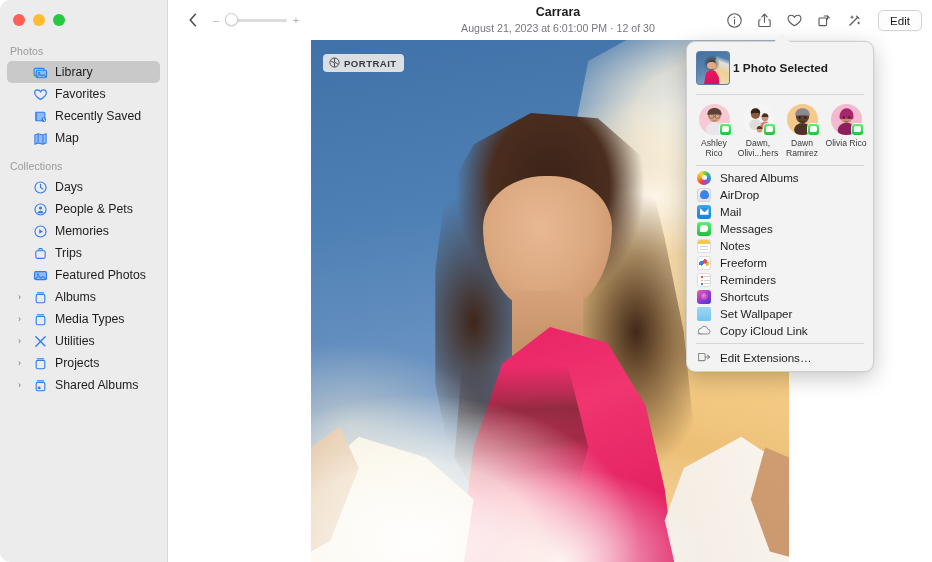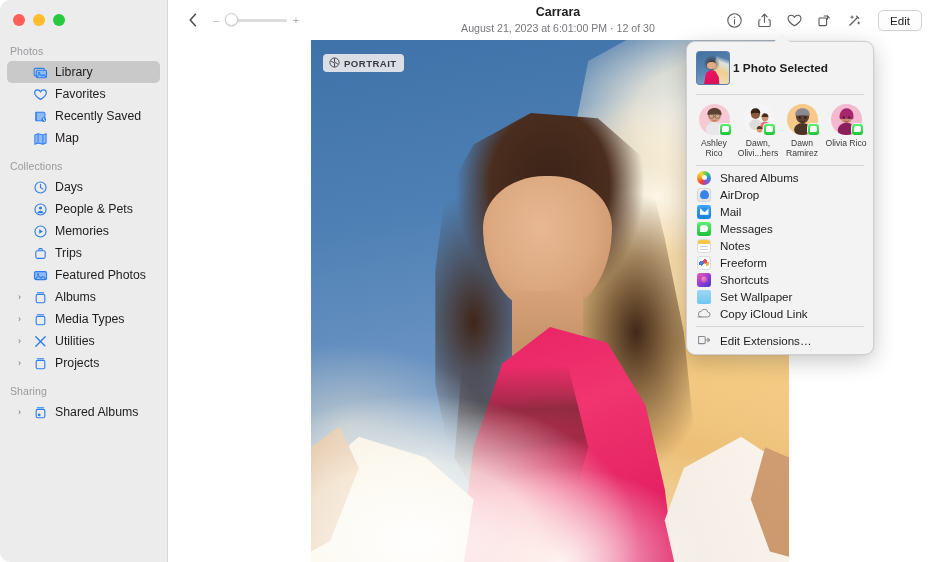--- a/index.html
+++ b/index.html
@@ -627,21 +627,20 @@
       <span class="disc">›</span>
       <span class="sb-icon">
         <svg width="15" height="15" viewBox="0 0 16 16">
             <rect x="3.4" y="4.6" width="9.2" height="9" rx="1.6" fill="none" stroke="#2f7ef0" stroke-width="1.2"></rect>
             <path d="M4.6 2.9h6.8" stroke="#2f7ef0" stroke-width="1.2" stroke-linecap="round"></path>
           </svg>
       </span>
       <span class="sb-label">Projects</span>
     </div>
 
-    <div class="sb-section">Sharing</div>
     <div class="sb-item">
       <span class="disc">›</span>
       <span class="sb-icon">
         <svg width="15" height="15" viewBox="0 0 16 16">
             <rect x="3.4" y="4.6" width="9.2" height="9" rx="1.6" fill="none" stroke="#2f7ef0" stroke-width="1.2"></rect>
             <path d="M4.6 2.9h6.8" stroke="#2f7ef0" stroke-width="1.2" stroke-linecap="round"></path>
             <circle cx="6.6" cy="10.6" r="1.5" fill="#2f7ef0"></circle>
           </svg>
       </span>
       <span class="sb-label">Shared Albums</span>
@@ -863,20 +862,24 @@
       </div>
       <div class="mi">
         <span class="mi-icon ic-notes"></span>
         <span>Notes</span>
       </div>
       <div class="mi">
         <span class="mi-icon ic-freeform"></span>
         <span>Freeform</span>
       </div>
       <div class="mi">
+        <span class="mi-icon ic-rem"></span>
+        <span>Reminders</span>
+      </div>
+      <div class="mi">
         <span class="mi-icon ic-short"></span>
         <span>Shortcuts</span>
       </div>
       <div class="mi">
         <span class="mi-icon ic-wall"></span>
         <span>Set Wallpaper</span>
       </div>
       <div class="mi">
         <span class="mi-icon ic-cloud">
           <svg width="14" height="11" viewBox="0 0 15 11">

